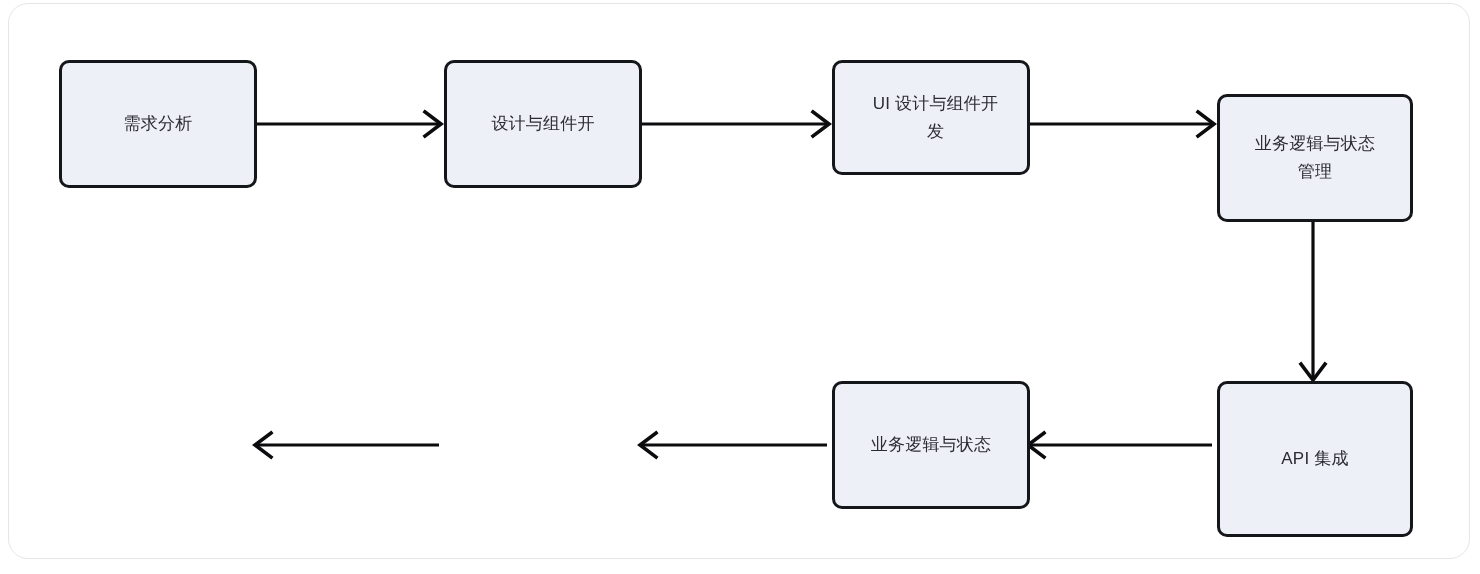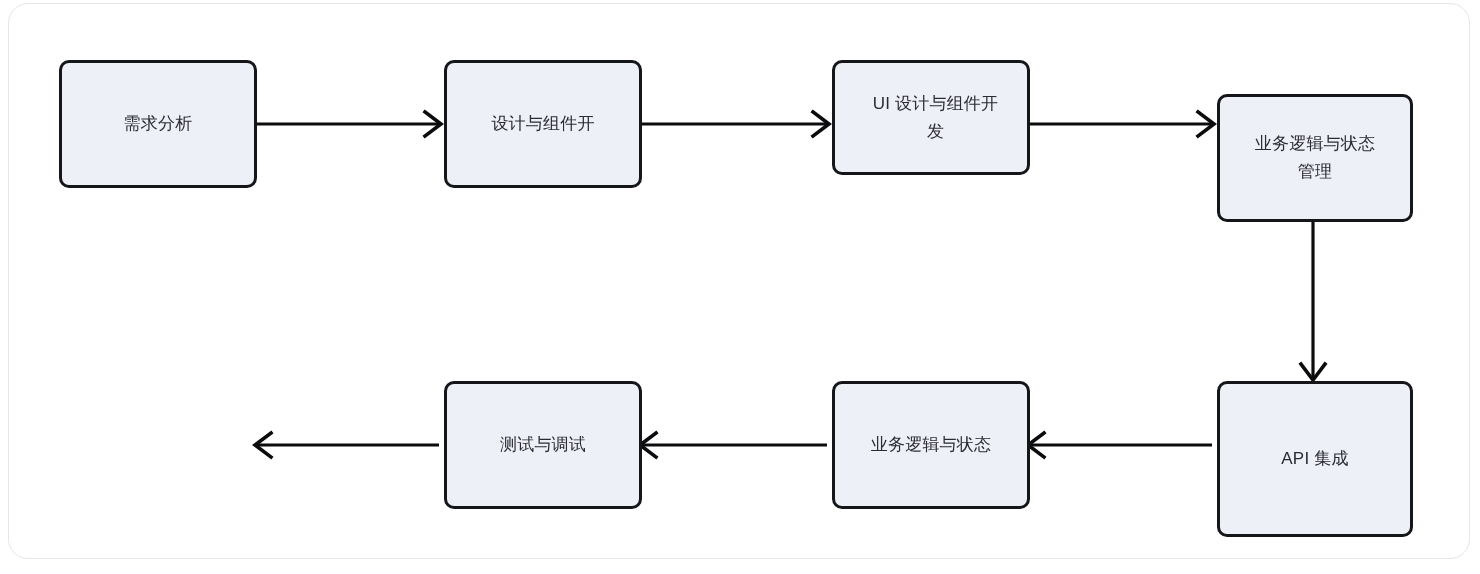--- a/index.html
+++ b/index.html
@@ -140,19 +140,16 @@
     </div>
 
     <div class="node" style="left:1208px; top:377px; width:196px; height:156px;">
       <span class="node-label">API 集成</span>
     </div>
 
     <div class="node" style="left:823px; top:377px; width:198px; height:128px;">
       <span class="node-label">业务逻辑与状态</span>
     </div>
 
-    <div class="node" style="left:435px; top:377px; width:198px; height:128px;">
-      <span class="node-label">测试与调试</span>
-    </div>
 
 
   </div>
 </div>
 
 </body></html>

